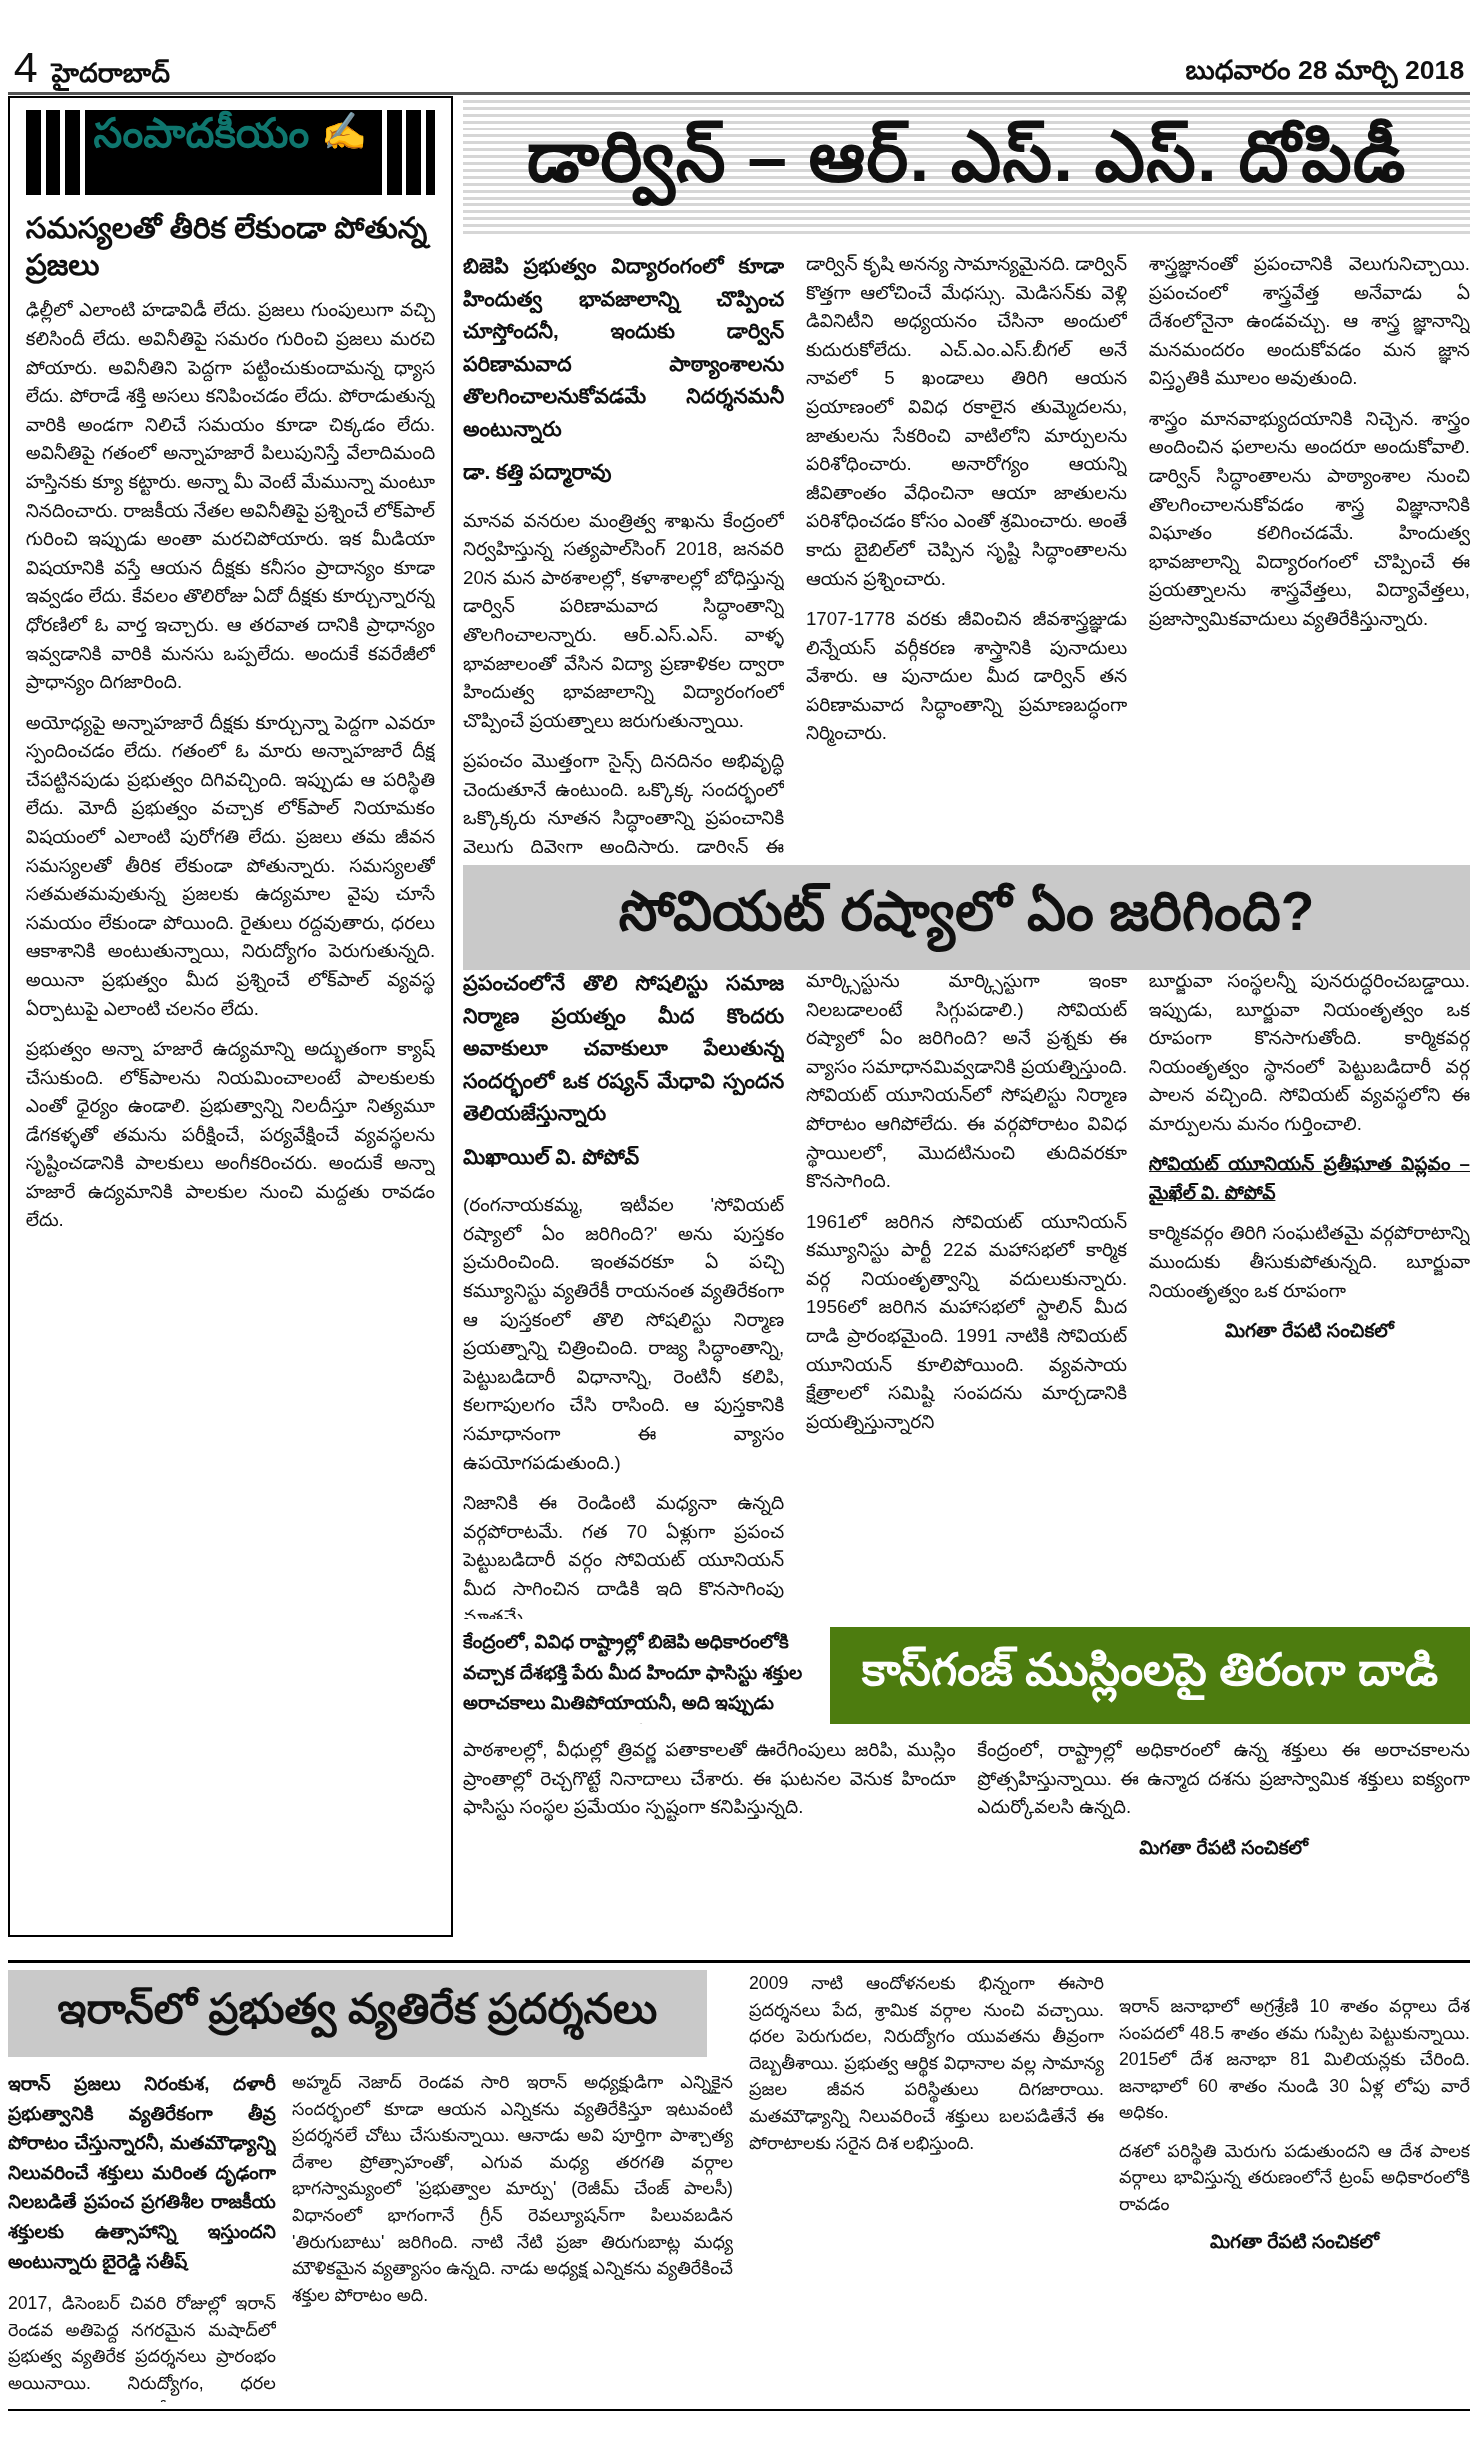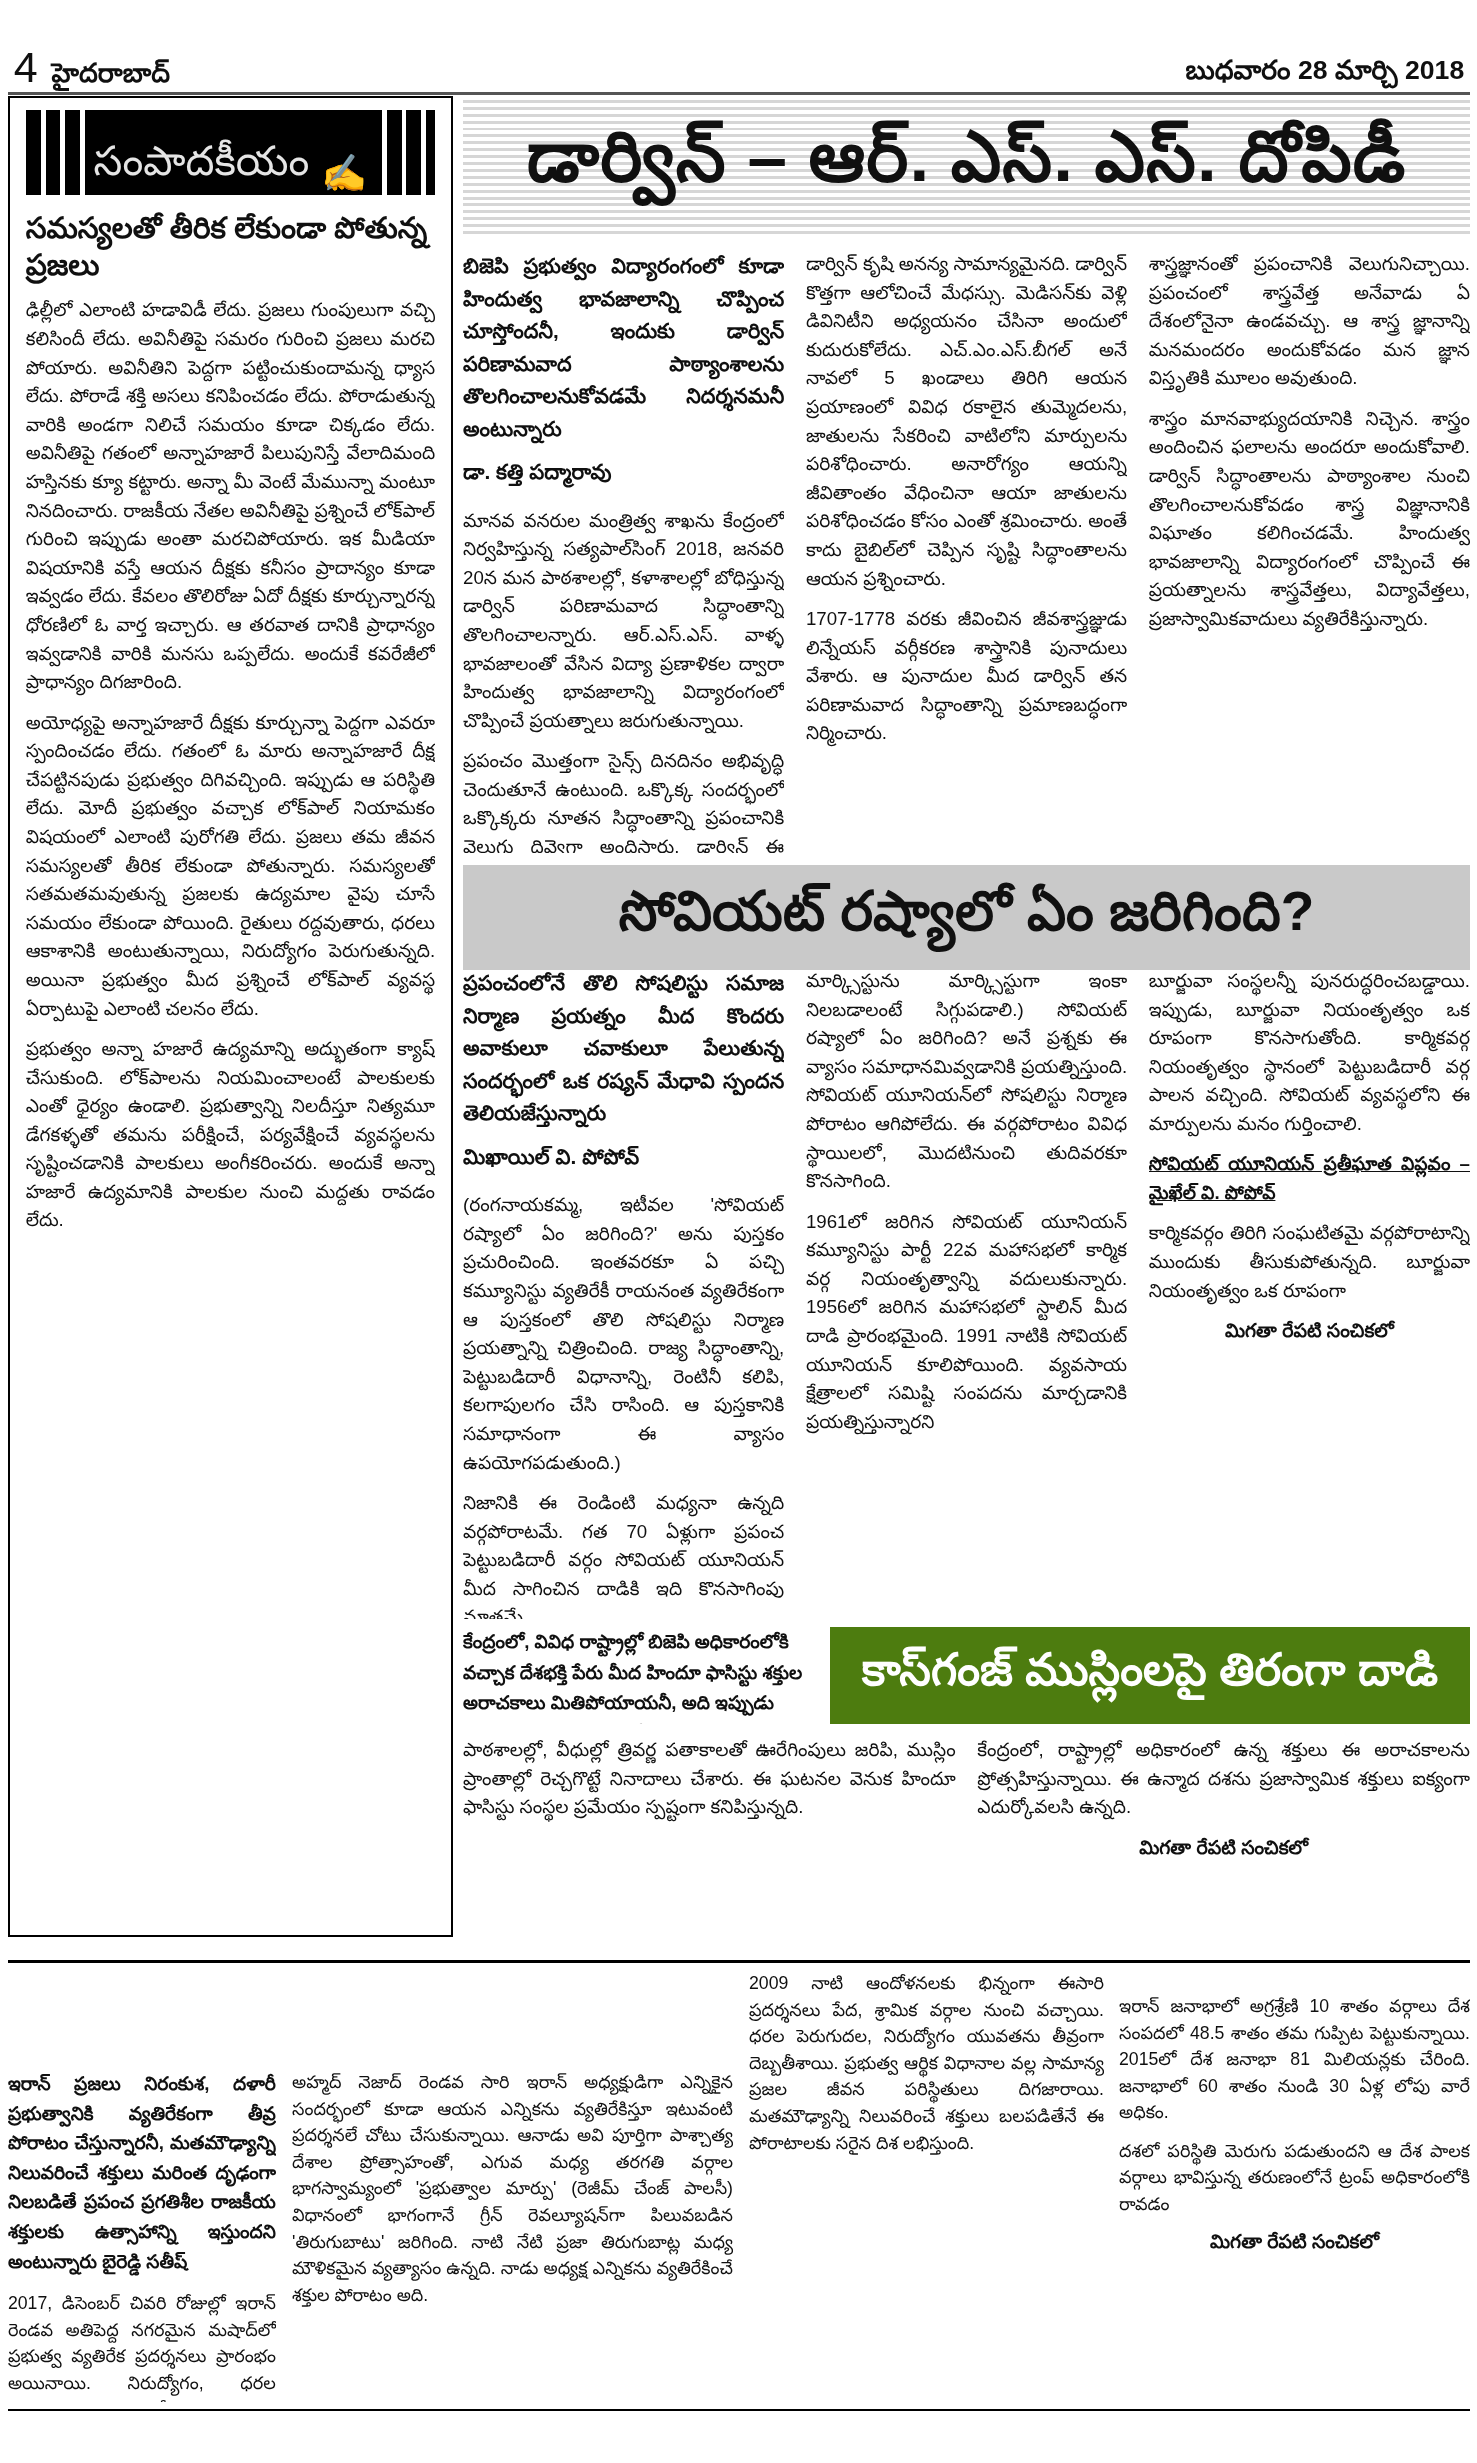--- a/index.html
+++ b/index.html
@@ -19,22 +19,22 @@
 
   
   .pagenum { font-size:43px; font-weight:normal; }
   .city    { font-size:26.6px; font-weight:bold; }
   .date    { font-size:26.6px; font-weight:bold; }
 
   
   #editorial { border:2px solid #000; padding:9.9px 15.8px 13.8px 15.8px; overflow:hidden; }
   #ed-banner { display:flex; height:85px; margin:2px 0 13.8px 0; }
   .ed-stripe { width:91px; background:repeating-linear-gradient(90deg,#000 0 14.8px,#fff 14.8px 19.7px); }
-  #ed-banner-center { flex:1; background:#000; color:#e5e5e5; display:flex; align-items:flex-end;
-                      justify-content:center; gap:11.8px; font-size:41px; font-weight:normal; }
+  #ed-banner-center { flex:1; background:#000; color:#0f766e; display:flex; align-items:flex-start;
+                      justify-content:center; gap:11.8px; font-size:41px; font-weight:bold; }
   .pen { font-size:37px; }
   #ed-headline { font-size:29.6px; line-height:37px; font-weight:bold; margin:9.9px 0 13.8px 0; }
   #ed-body { overflow:hidden; height:1616px; }
 
   
   #darwin-head { background:repeating-linear-gradient(180deg,#ffffff 0 3.9px,#d6d6d6 3.9px 6.9px);
                  display:flex; align-items:center; justify-content:center; }
   #darwin-head .t { font-size:71px; font-weight:bold; letter-spacing:1px; }
 
   
@@ -145,20 +145,23 @@
       </div>
     <div class="col body-text">
       <div>
           <p>కేంద్రంలో, రాష్ట్రాల్లో అధికారంలో ఉన్న శక్తులు ఈ అరాచకాలను ప్రోత్సహిస్తున్నాయి. ఈ ఉన్మాద దశను ప్రజాస్వామిక శక్తులు ఐక్యంగా ఎదుర్కోవలసి ఉన్నది.</p>
         </div>
       <div class="marker">మిగతా రేపటి సంచికలో</div>
     </div>
   </div>
 
   <div class="abs rule" style="left:7.9px; top:1960px; width:1462px; height:3px;"></div>
+  <div id="iran-head" class="abs grayhead" style="left:7.9px; top:1970px; width:699px; height:87px;">
+    <span class="t">ఇరాన్‌లో ప్రభుత్వ వ్యతిరేక ప్రదర్శనలు</span>
+  </div>
   <div class="abs" style="left:7.9px; top:2069px; width:268px; height:333px; overflow:hidden;">
     <div class="intro" style="font-size:18.7px; line-height:29.6px;">
       <span>ఇరాన్ ప్రజలు నిరంకుశ, దళారీ ప్రభుత్వానికి వ్యతిరేకంగా తీవ్ర పోరాటం చేస్తున్నారనీ, మతమౌఢ్యాన్ని నిలువరించే శక్తులు మరింత దృఢంగా నిలబడితే ప్రపంచ ప్రగతిశీల రాజకీయ శక్తులకు ఉత్సాహాన్ని ఇస్తుందని అంటున్నారు</span>
       <span>బైరెడ్డి సతీష్</span>
     </div>
     <div class="body-sm" style="margin-top:13.8px;">
         <p>2017, డిసెంబర్ చివరి రోజుల్లో ఇరాన్ రెండవ అతిపెద్ద నగరమైన మషాద్‌లో ప్రభుత్వ వ్యతిరేక ప్రదర్శనలు ప్రారంభం అయినాయి. నిరుద్యోగం, ధరల పెరుగుదల, అవినీతి ప్రధాన సమస్యలుగా ప్రజలు వీధుల్లోకి వచ్చారు. ఈ నిరసనలు 23 నగరాలకు విస్తరించాయి.</p>
       </div>
   </div>
   <div class="abs body-sm" style="left:292px; top:2069px; width:441px; height:333px; overflow:hidden;">

